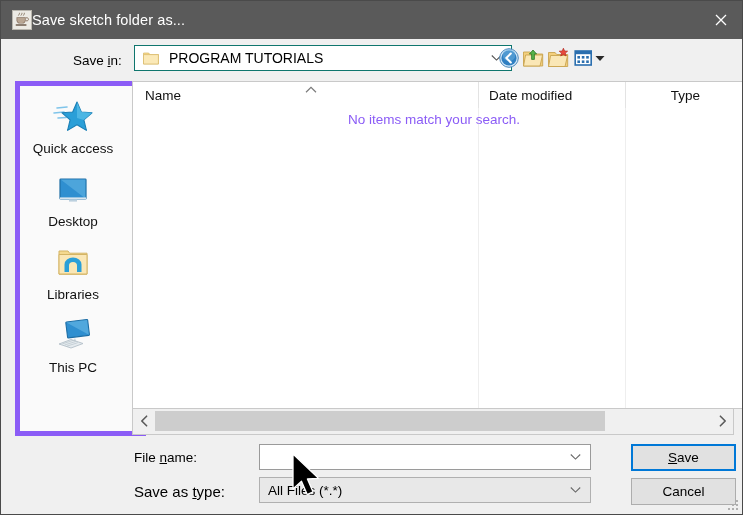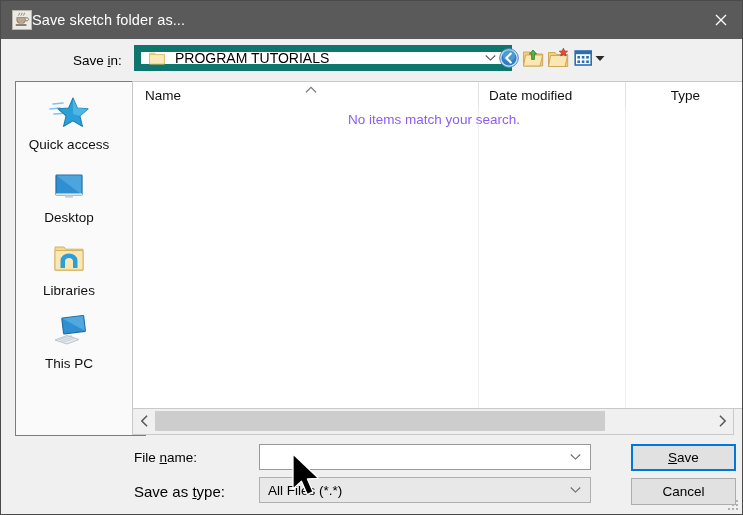--- a/index.html
+++ b/index.html
@@ -59,21 +59,21 @@
     position: absolute;
     left: 72px; top: 52px;
     font-size: 13.5px;
     white-space: nowrap;
   }
   #savein-combo {
     position: absolute;
     left: 133px; top: 44px;
     width: 378px; height: 26px;
     background: #ffffff;
-    border: 7px solid #0f766e;
+    border: 1px solid #0f766e;
     box-sizing: border-box;
     display: flex;
     align-items: center;
   }
   #savein-folder-icon {
     margin-left: 8px;
     width: 16px; height: 14px;
     flex: none;
   }
   #savein-value {
@@ -101,21 +101,21 @@
   #tb-newf   { left: 546px; }
   #tb-views  { left: 572px; }
   #tb-views-arrow { position: absolute; left: 594px; top: 54px; width: 10px; height: 7px; }
 
   
   #places {
     position: absolute;
     left: 14px; top: 80px;
     width: 131px; height: 355px;
     background: #fafafa;
-    border: 1px solid #8b5cf6;
+    border: 5px solid #8b5cf6;
     box-sizing: border-box;
   }
   .place {
     position: absolute;
     left: 0;
     width: 106px;
     display: flex;
     flex-direction: column;
     align-items: center;
   }

